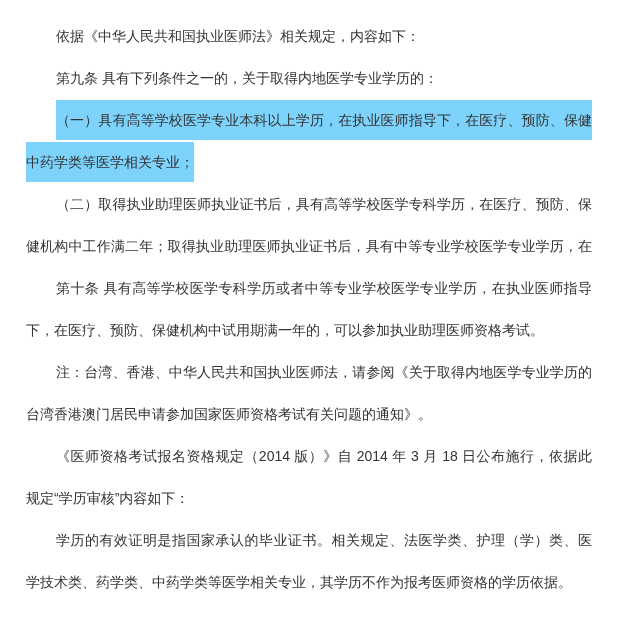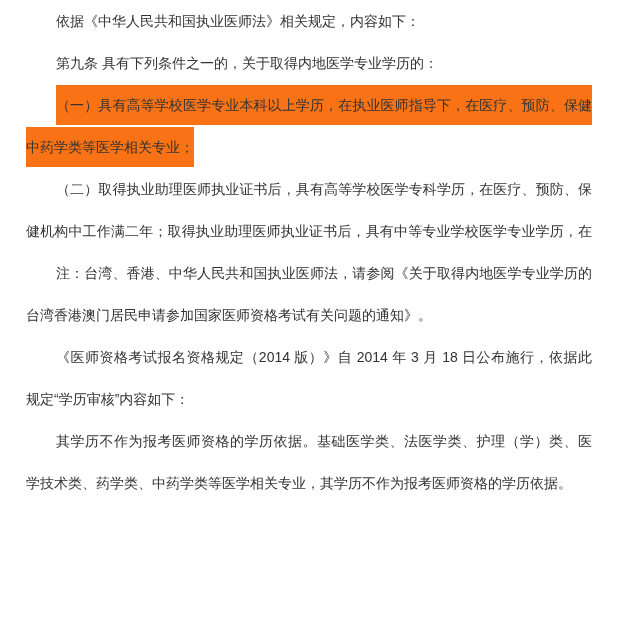--- a/index.html
+++ b/index.html
@@ -9,21 +9,21 @@
   }
   body {
     width: 625px;
     height: 635px;
     overflow: hidden;
     font-family: "Liberation Sans", sans-serif;
   }
   .doc {
     position: absolute;
     left: 26px;
-    top: 0;
+    top: 15px;
     width: 566px;
     color: #333333;
     font-size: 14px;
   }
   .paragraph {
     margin: 0;
     padding: 0;
   }
   .line {
     height: 42px;
@@ -33,21 +33,21 @@
     text-align: left;
   }
   .line.indent {
     text-indent: 30px;
   }
   .line.fill {
     text-align: justify;
     text-align-last: justify;
   }
   .hl {
-    background: #f97316;
+    background: #7dd3fc;
     padding: 12px 0;
     -webkit-box-decoration-break: clone;
     box-decoration-break: clone;
   }
 </style>
 </head>
 <body>
 
 <div class="doc">
 
@@ -62,29 +62,33 @@
   <div class="paragraph">
     <div class="line indent fill"><span class="hl">（一）具有高等学校医学专业本科以上学历，在执业医师指导下，在医疗、预防、保健</span></div>
     <div class="line"><span class="hl">中药学类等医学相关专业；</span></div>
   </div>
 
   <div class="paragraph">
     <div class="line indent fill"><span>（二）取得执业助理医师执业证书后，具有高等学校医学专科学历，在医疗、预防、保</span></div>
     <div class="line fill"><span>健机构中工作满二年；取得执业助理医师执业证书后，具有中等专业学校医学专业学历，在</span></div>
   </div>
 
+  <div class="paragraph">
+    <div class="line indent fill"><span>第十条 具有高等学校医学专科学历或者中等专业学校医学专业学历，在执业医师指导</span></div>
+    <div class="line"><span>下，在医疗、预防、保健机构中试用期满一年的，可以参加执业助理医师资格考试。</span></div>
+  </div>
 
   <div class="paragraph">
     <div class="line indent fill"><span>注：台湾、香港、中华人民共和国执业医师法，请参阅《关于取得内地医学专业学历的</span></div>
     <div class="line"><span>台湾香港澳门居民申请参加国家医师资格考试有关问题的通知》。</span></div>
   </div>
 
   <div class="paragraph">
     <div class="line indent fill"><span>《医师资格考试报名资格规定（2014 版）》自 2014 年 3 月 18 日公布施行，依据此</span></div>
     <div class="line"><span>规定“学历审核”内容如下：</span></div>
   </div>
 
   <div class="paragraph">
-    <div class="line indent fill"><span>其学历不作为报考医师资格的学历依据。基础医学类、法医学类、护理（学）类、医</span></div>
+    <div class="line indent fill"><span>学历的有效证明是指国家承认的毕业证书。相关规定、法医学类、护理（学）类、医</span></div>
     <div class="line"><span>学技术类、药学类、中药学类等医学相关专业，其学历不作为报考医师资格的学历依据。</span></div>
   </div>
 
 </div>
 
 </body></html>

